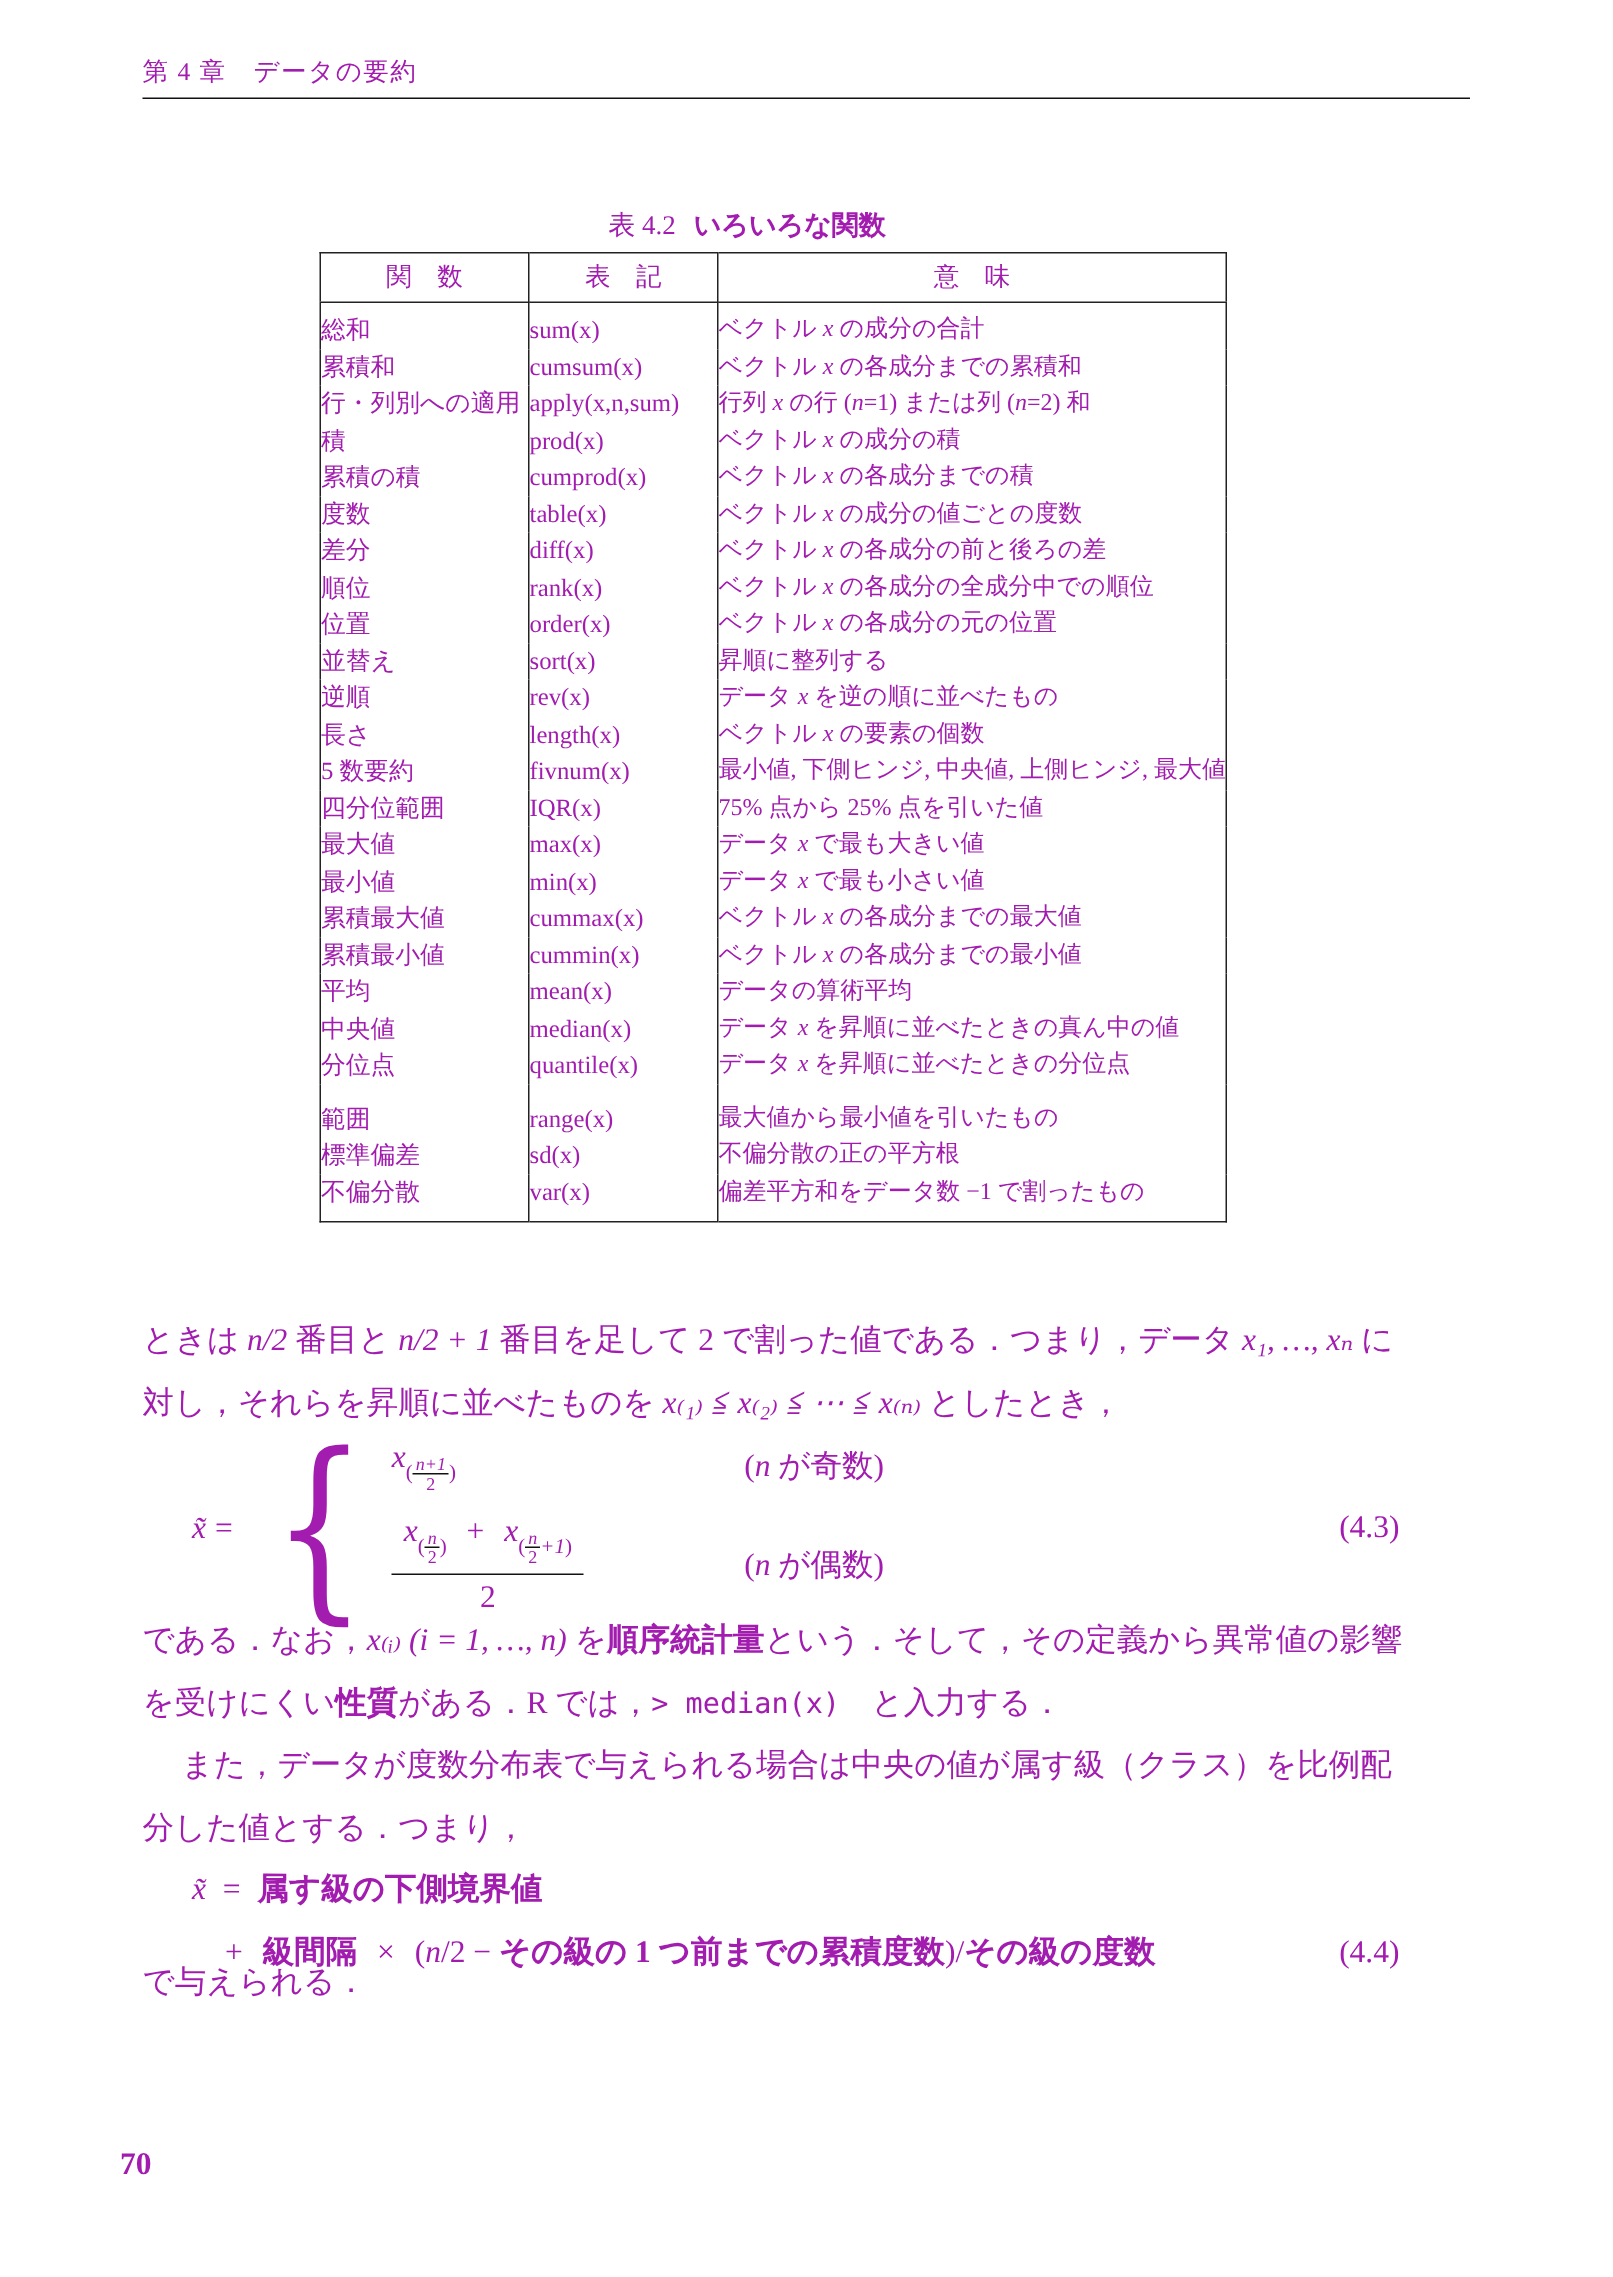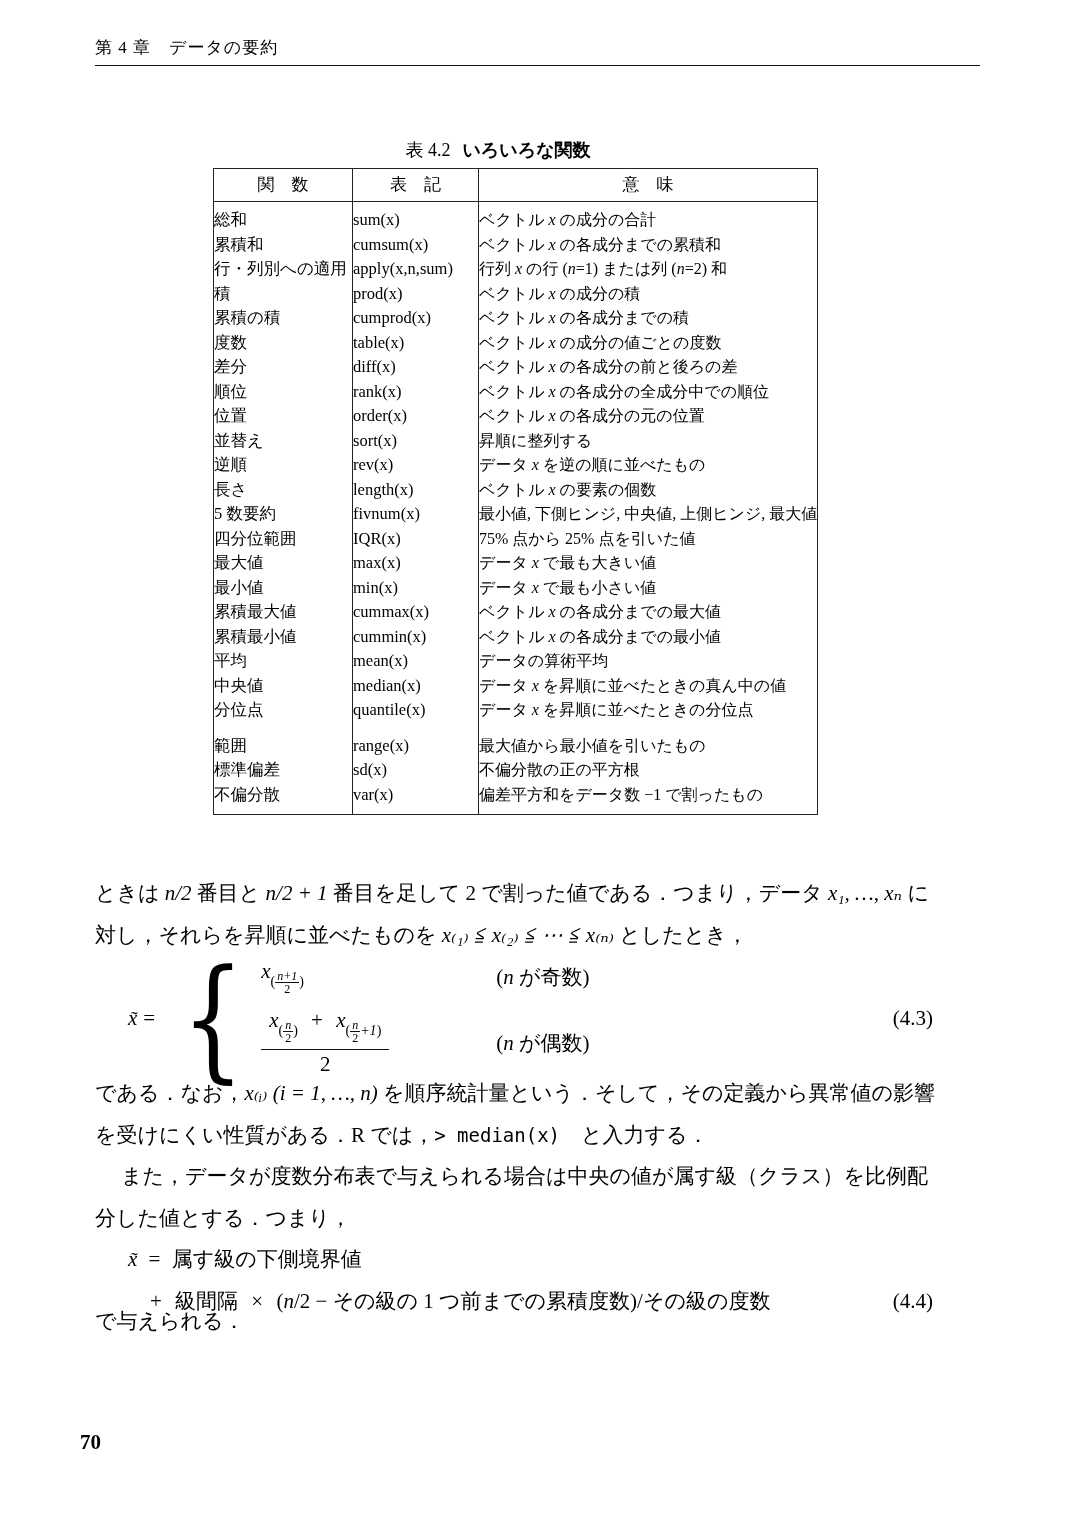--- a/index.html
+++ b/index.html
@@ -2,21 +2,21 @@
 <html lang="ja"><head>
 <meta charset="utf-8">
 <style>
   html,body{margin:0;padding:0;background:#e8e8e8;}
   .page{
     position:relative;
     width:1075px;height:1518px;
     margin:0 auto;
     background:#ffffff;
     font-family:"Liberation Serif","DejaVu Serif",serif;
-    color:#000000;
+    color:#a21caf;
     overflow:hidden;
   }
   
   .runhead{
     position:absolute;left:95px;top:36px;width:885px;
     font-size:17px;letter-spacing:1px;
     border-bottom:1.5px solid #111;
     padding-bottom:6px;
   }
   
@@ -51,21 +51,21 @@
   td.c3{padding-left:10px;font-size:16px;}
   tr.first-row td{padding-top:6px;}
   tr.gap td{padding-top:11px;}
   tr.last-row td{padding-bottom:7px;}
   td{height:24.5px;white-space:nowrap;overflow:hidden;}
   .it{font-style:italic;}
   
   .bodytext{font-size:21px;line-height:42px;}
   .para{position:absolute;left:95px;width:840px;}
   .indent{ text-indent:26px;}
-  .b{font-weight:normal;}
+  .b{font-weight:bold;}
   .u{text-underline-offset:4px;}
   .mono{font-family:"DejaVu Sans Mono","Liberation Mono",monospace;font-size:19px;}
   
   .eq{position:absolute;left:95px;width:840px;}
   .eq-tag{position:absolute;right:2px;top:50%;transform:translateY(-50%);font-size:21px;}
   
   .eq43{top:955px;height:126px;font-size:21px;}
   .eq43-inner{position:absolute;left:33px;top:0;height:126px;display:flex;align-items:center;}
   .brace{
     font-family:"DejaVu Serif",serif;font-size:132px;font-weight:200;

